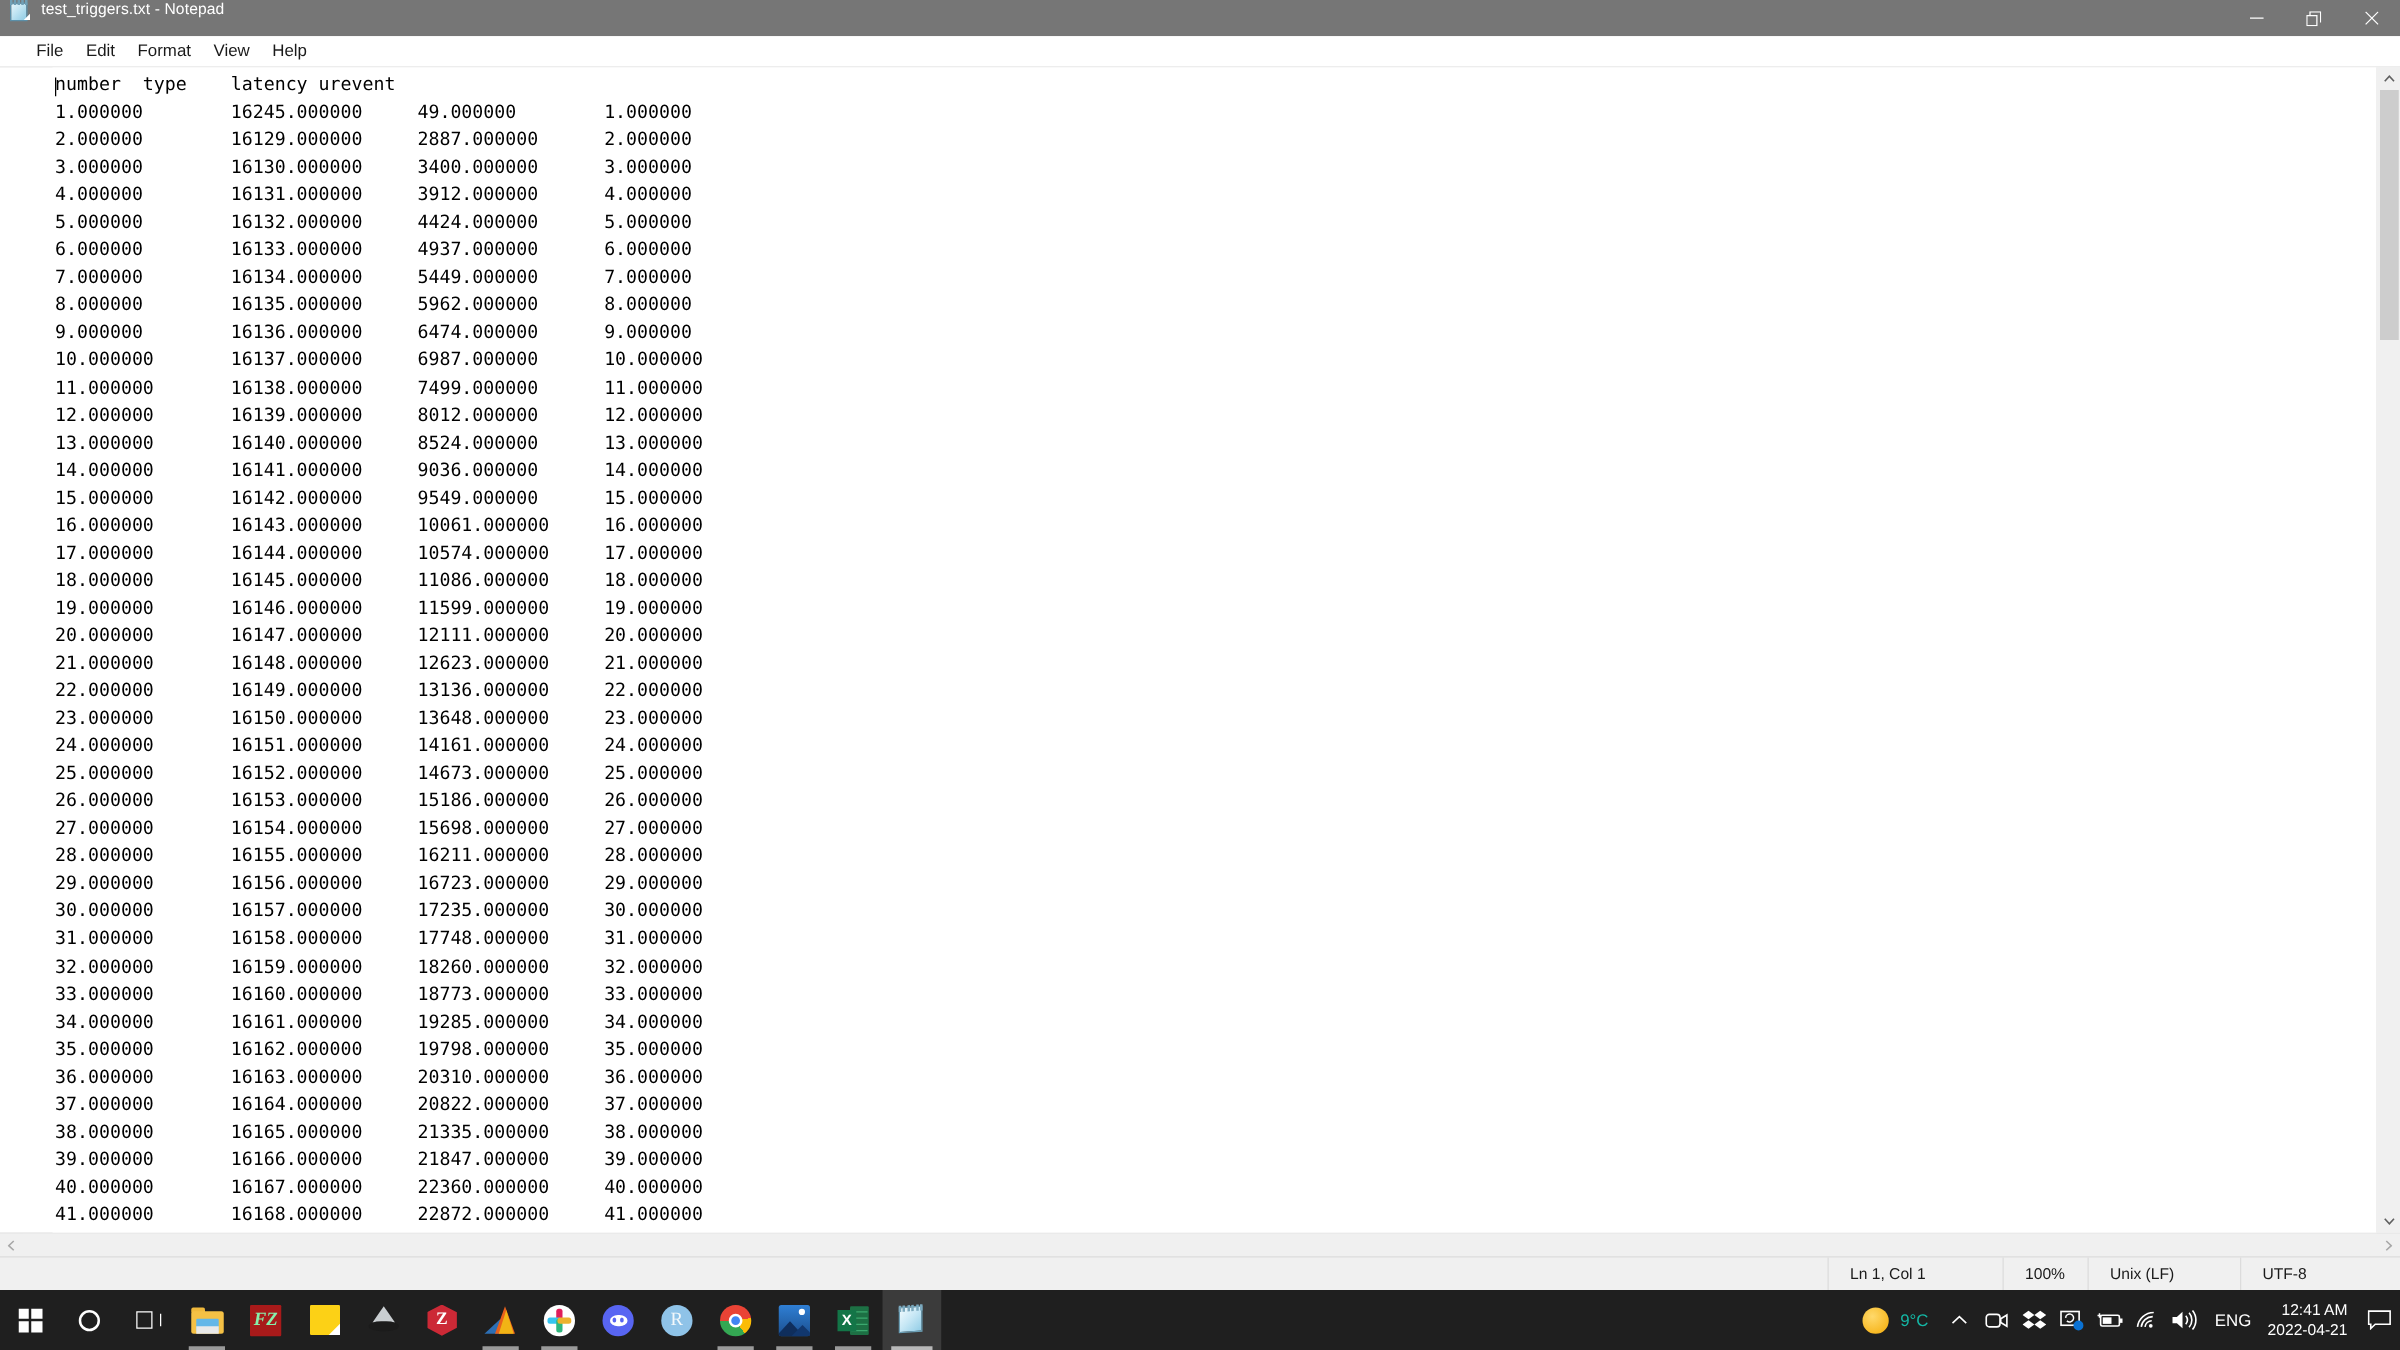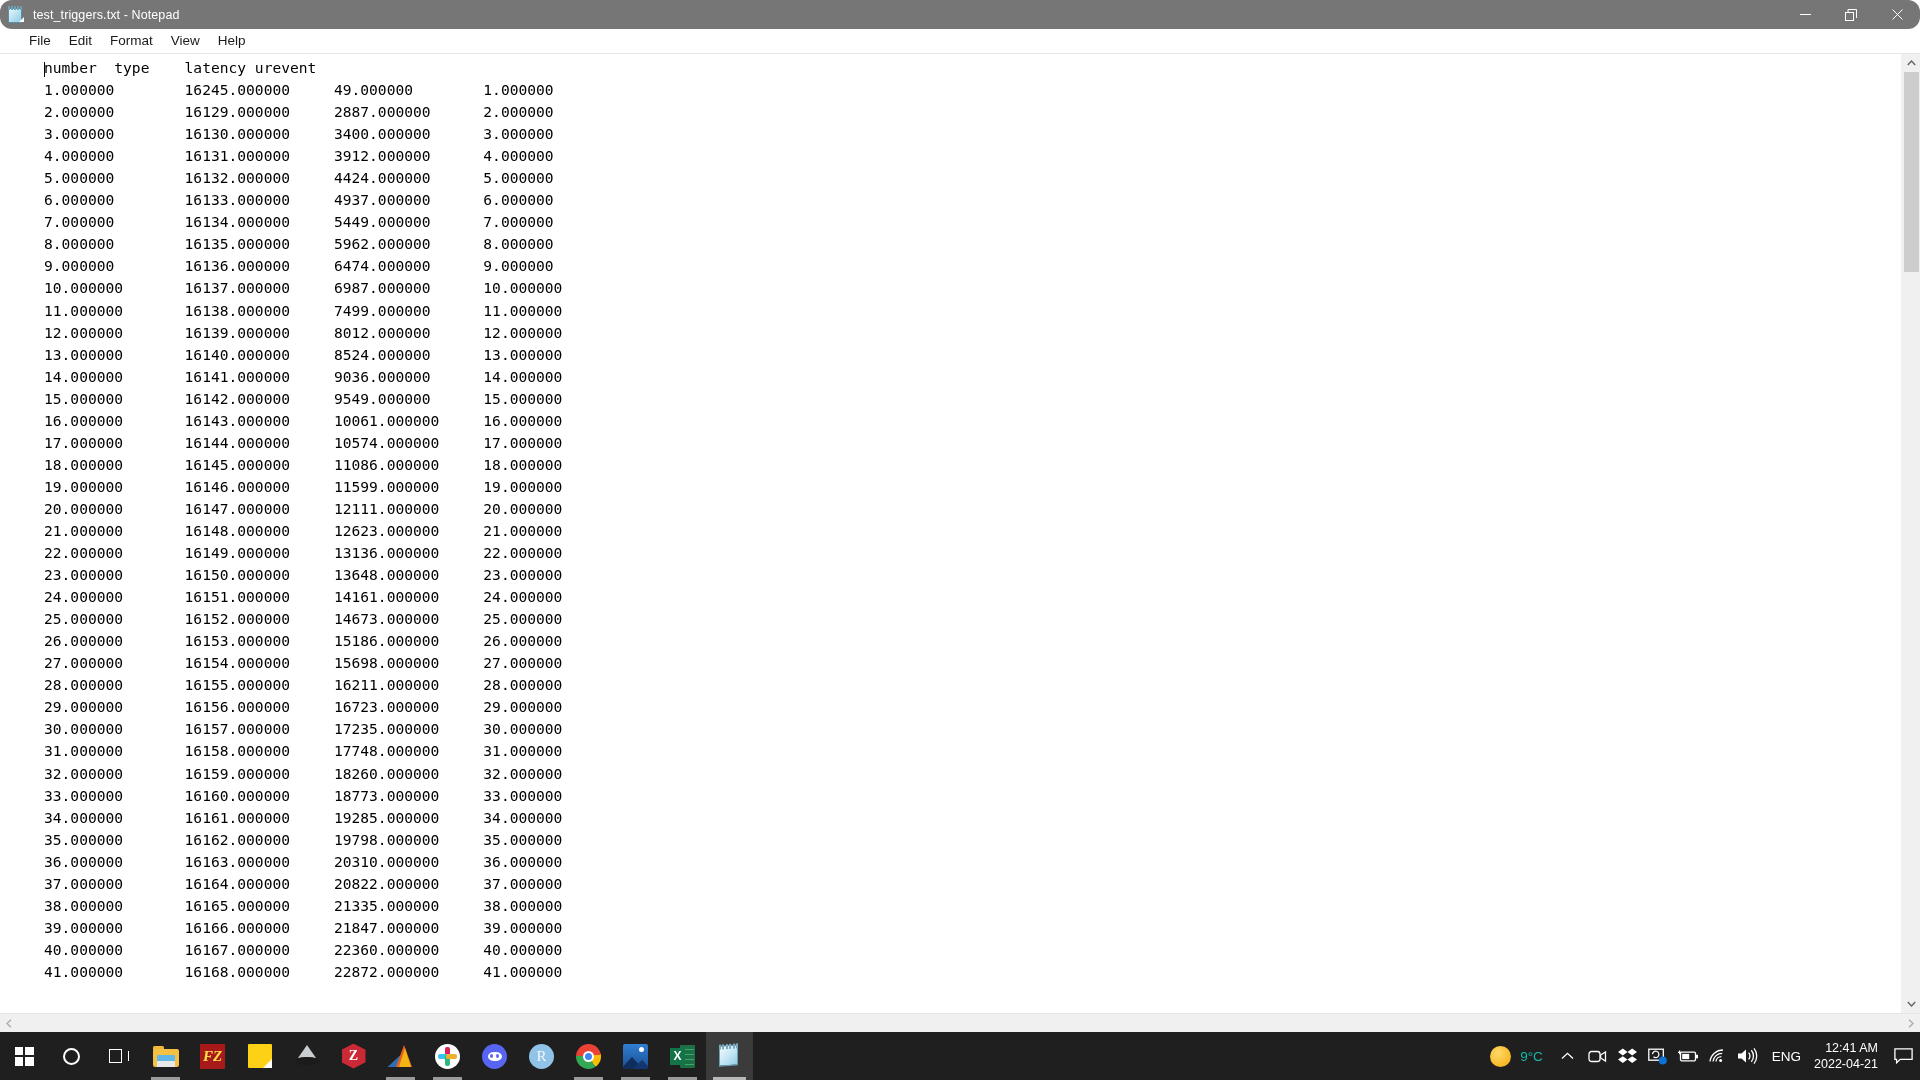--- a/index.html
+++ b/index.html
@@ -11,22 +11,22 @@
   #app { position:relative; width:1920px; height:1080px; }
 
   
   .window {
     position:absolute; left:0; top:0; width:1920px; height:1032px;
     background:#ffffff; display:flex; flex-direction:column;
   }
 
   
   .titlebar {
-    height:29px; background:#767676; display:flex; align-items:center;
-    flex:0 0 29px; color:#ffffff;border-radius:12px;
+    height:29px; background:#767676; display:flex; align-items:flex-start;
+    flex:0 0 29px; color:#ffffff;
   }
   .title-icon { width:17px; height:17px; margin-left:7px; margin-right:9px; position:relative; flex:0 0 auto; }
   .np-body {
     position:absolute; left:1px; top:2px; width:14px; height:15px;
     background:linear-gradient(135deg,#e8f6fb 0%, #bfe4f2 45%, #8fcbe4 100%);
     border:1px solid #5b8fa8;
   }
   .np-rings { position:absolute; left:1px; top:0px; width:14px; height:4px; display:flex; gap:1px; }
   .np-rings i { display:block; width:2px; height:4px; background:#6f9fb5; }
   .np-fold {
@@ -141,21 +141,21 @@
     display:flex; flex-direction:column; align-items:flex-end; justify-content:center;
     font-size:12.5px; color:#ffffff; line-height:16px; padding:0 10px 0 4px; height:48px;
   }
   .notif { width:30px; height:48px; display:flex; align-items:center; justify-content:center; color:#fff; }
   .ic-folder { width:26px; height:21px; position:relative; }
   .ic-folder .tab { position:absolute; left:0; top:0; width:11px; height:4px; background:#f0b93c; border-radius:1.5px 1.5px 0 0; }
   .ic-folder .bk { position:absolute; left:0; top:3px; width:26px; height:18px; background:#f5c145; border-radius:2px; }
   .ic-folder .fr { position:absolute; left:4px; top:9px; width:18px; height:10px; background:#63b7e8; border-radius:1px; }
   .ic-folder .fr2 { position:absolute; left:4px; top:15px; width:18px; height:6px; background:#e9e9e9; }
   .ic-fz { width:25px; height:25px; background:#a81a1a; display:flex; align-items:center; justify-content:center;
-           color:#fde047; font-weight:bold; font-size:15px; font-style:italic; font-family:"Liberation Serif",serif; border-radius:1px; }
+           color:#86efac; font-weight:bold; font-size:15px; font-style:italic; font-family:"Liberation Serif",serif; border-radius:1px; }
   .ic-notes { width:24px; height:24px; background:#fcd116; position:relative; border-radius:1px; }
   .ic-notes::after { content:""; position:absolute; right:0; bottom:0; width:0; height:0; border-left:9px solid transparent; border-bottom:9px solid #ffffff; }
   .ic-ink { width:26px; height:24px; position:relative; }
   .ic-ink .tri { position:absolute; left:4px; top:1px; width:0; height:0; border-left:9px solid transparent; border-right:9px solid transparent; border-bottom:13px solid #c9ced1; }
   .ic-ink .bs { position:absolute; left:1px; top:13px; width:24px; height:8px; background:#1b1b1b; border-radius:50%/60%; }
   .ic-zot { width:24px; height:25px; background:#cc2936; clip-path:polygon(50% 0,100% 25%,100% 75%,50% 100%,0 75%,0 25%);
             display:flex; align-items:center; justify-content:center; color:#fff; font-weight:bold; font-size:14px; font-family:"Liberation Serif",serif;}
   .ic-mat { width:27px; height:24px; position:relative; }
   .ic-mat .w1 { position:absolute; left:1px; top:11px; width:0;height:0; border-left:12px solid transparent; border-right:0 solid transparent; border-bottom:12px solid #2d6fb5; transform:skewX(-4deg);}
   .ic-mat .w2 { position:absolute; left:9px; top:1px; width:0;height:0; border-left:8px solid transparent; border-right:8px solid transparent; border-bottom:22px solid #e8611c; }
@@ -311,20 +311,26 @@
         </svg>
       </div>
       <div class="htrack"></div>
       <div class="hsb-arrow">
         <svg width="6" height="9" viewBox="0 0 6 9">
           <polyline points="1,0.8 5,4.5 1,8.2" fill="none" stroke="#a8a8a8" stroke-width="1.3"></polyline>
         </svg>
       </div>
     </div>
 
+    <div class="statusbar">
+      <div class="st-cell st-ln">Ln 1, Col 1</div>
+      <div class="st-cell st-zoom">100%</div>
+      <div class="st-cell st-eol">Unix (LF)</div>
+      <div class="st-cell st-enc">UTF-8</div>
+    </div>
   </div>
 
   <div class="taskbar">
 
     <div class="start">
       <span class="winlogo">
           <i></i>
           <i></i>
           <i></i>
           <i></i>

